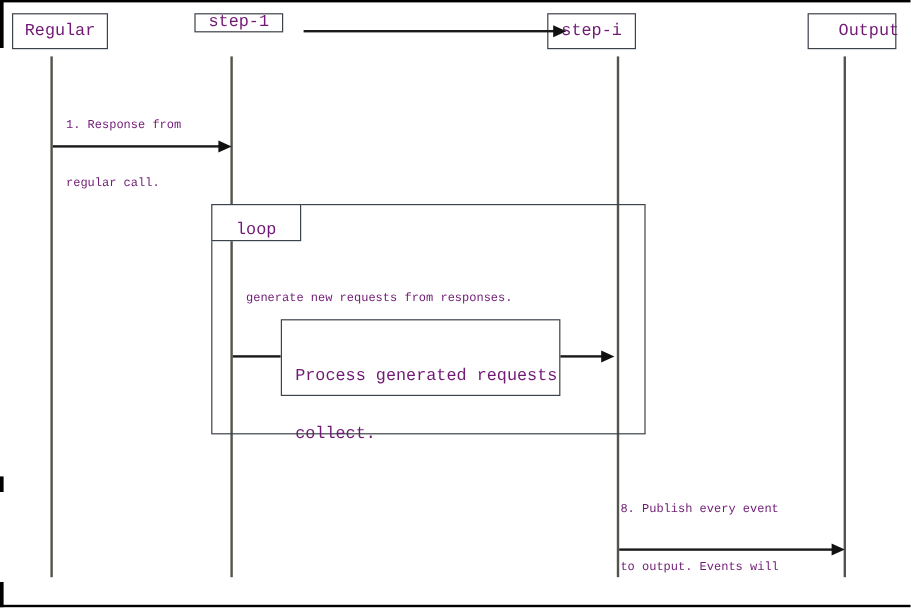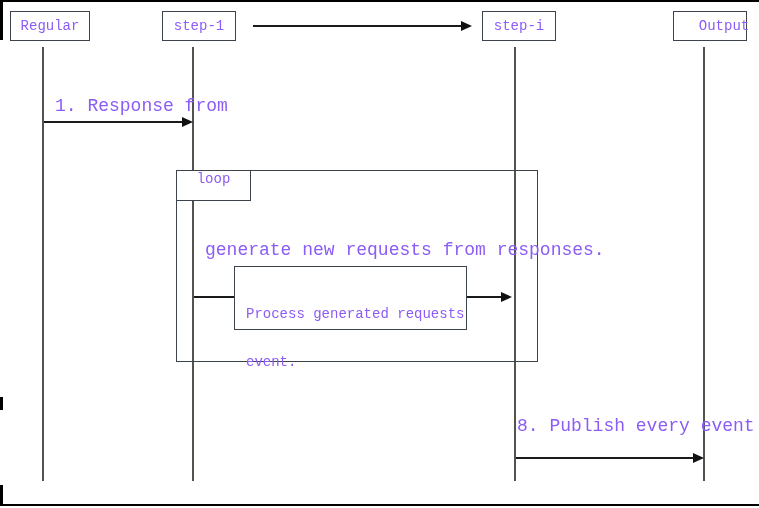--- a/index.html
+++ b/index.html
@@ -2,21 +2,21 @@
 <html><head>
 <meta charset="utf-8">
 <style>
   html,body{margin:0;padding:0;background:#fff;}
   #stage{
     position:relative;
     width:759px;height:508px;
     background:#fff;
     overflow:hidden;
     font-family:"Liberation Mono","DejaVu Sans Mono",monospace;
-    color:#8b5cf6;
+    color:#701a75;
   }
   .actor-box{
     position:absolute;
     box-sizing:border-box;
     border:1.5px solid #3d434b;
     background:#fff;
     display:flex;align-items:center;justify-content:center;
     font-size:14px;
   }
   .lifeline{
@@ -31,36 +31,36 @@
   }
   .arrowhead{
     position:absolute;
     width:0;height:0;
     border-top:5px solid transparent;
     border-bottom:5px solid transparent;
     border-left:11px solid #111;
   }
   .textblock{
     position:absolute;
-    font-size:18px;
+    font-size:10px;
     line-height:16px;
     white-space:pre;
   }
   .frame{
     position:absolute;
     box-sizing:border-box;
     border:1.5px solid #3d434b;
     background:transparent;
   }
   .frame-label{
     position:absolute;
     box-sizing:border-box;
     border:1.5px solid #3d434b;
     background:#fff;
-    display:flex;align-items:flex-start;justify-content:center;
+    display:flex;align-items:flex-end;justify-content:center;
     font-size:14px;
   }
   .proc-box{
     position:absolute;
     box-sizing:border-box;
     border:1.5px solid #3d434b;
     background:#fff;
     font-size:14px;
     line-height:16px;
     white-space:pre;
@@ -78,62 +78,64 @@
 
   <div class="edge-artifact" style="left:0;top:0;width:759px;height:1.5px;"></div>
   <div class="edge-artifact" style="left:0;top:0;width:2.5px;height:40px;"></div>
   <div class="edge-artifact" style="left:0;top:397px;width:3px;height:13px;"></div>
   <div class="edge-artifact" style="left:0;top:485px;width:2.5px;height:21px;"></div>
   <div class="edge-artifact" style="left:0;top:504px;width:759px;height:2px;"></div>
 
   <div class="actor-box" style="left:10px;top:11px;width:80px;height:30px;">
     <span>Regular</span>
   </div>
-  <div class="actor-box" style="left:162px;top:11px;width:74px;height:30px;">
+  <div class="actor-box" style="left:162px;top:11px;width:74px;height:16px;">
     <span>step-1</span>
   </div>
-  <div class="actor-box" style="left:482px;top:11px;width:74px;height:30px;">
+  <div class="actor-box" style="left:456px;top:11px;width:74px;height:30px;">
     <span>step-i</span>
   </div>
   <div class="actor-box" style="left:673px;top:11px;width:74px;height:30px;padding-left:28px;">
     <span>Output</span>
   </div>
 
   <div class="hline" style="left:253px;top:25px;width:209px;"></div>
   <div class="arrowhead" style="left:461px;top:20.5px;"></div>
 
   <div class="lifeline" style="left:42px;top:47px;height:434px;"></div>
   <div class="lifeline" style="left:192px;top:47px;height:434px;"></div>
   <div class="lifeline" style="left:514px;top:47px;height:434px;"></div>
   <div class="lifeline" style="left:703px;top:47px;height:434px;"></div>
 
   <div class="textblock" style="left:55px;top:66px;">
     <div>1. Response from</div>
+    <div>regular call.</div>
   </div>
   <div class="hline" style="left:44px;top:121px;width:139px;"></div>
   <div class="arrowhead" style="left:182px;top:116.5px;"></div>
 
   <div class="frame" style="left:176px;top:170px;width:362px;height:192px;"></div>
   <div class="frame-label" style="left:176px;top:170px;width:75px;height:31px;">
     <span>loop</span>
   </div>
 
   <div class="textblock" style="left:205px;top:210px;">
     <div>generate new requests from responses.</div>
   </div>
 
   <div class="hline" style="left:194px;top:296px;width:40px;"></div>
   <div class="proc-box" style="left:234px;top:266px;width:233px;height:64px;">
     <div>Process generated requests</div>
-    <div>event.</div>
+    <div>collect.</div>
   </div>
   <div class="hline" style="left:467px;top:296px;width:35px;"></div>
   <div class="arrowhead" style="left:501px;top:291.5px;"></div>
 
   <div class="textblock" style="left:517px;top:386px;">
     <div>8. Publish every event</div>
+    <div>to output. Events will</div>
     
     
   </div>
   <div class="hline" style="left:516px;top:457px;width:178px;"></div>
   <div class="arrowhead" style="left:693px;top:452.5px;"></div>
 
 </div>
 
 </body></html>

